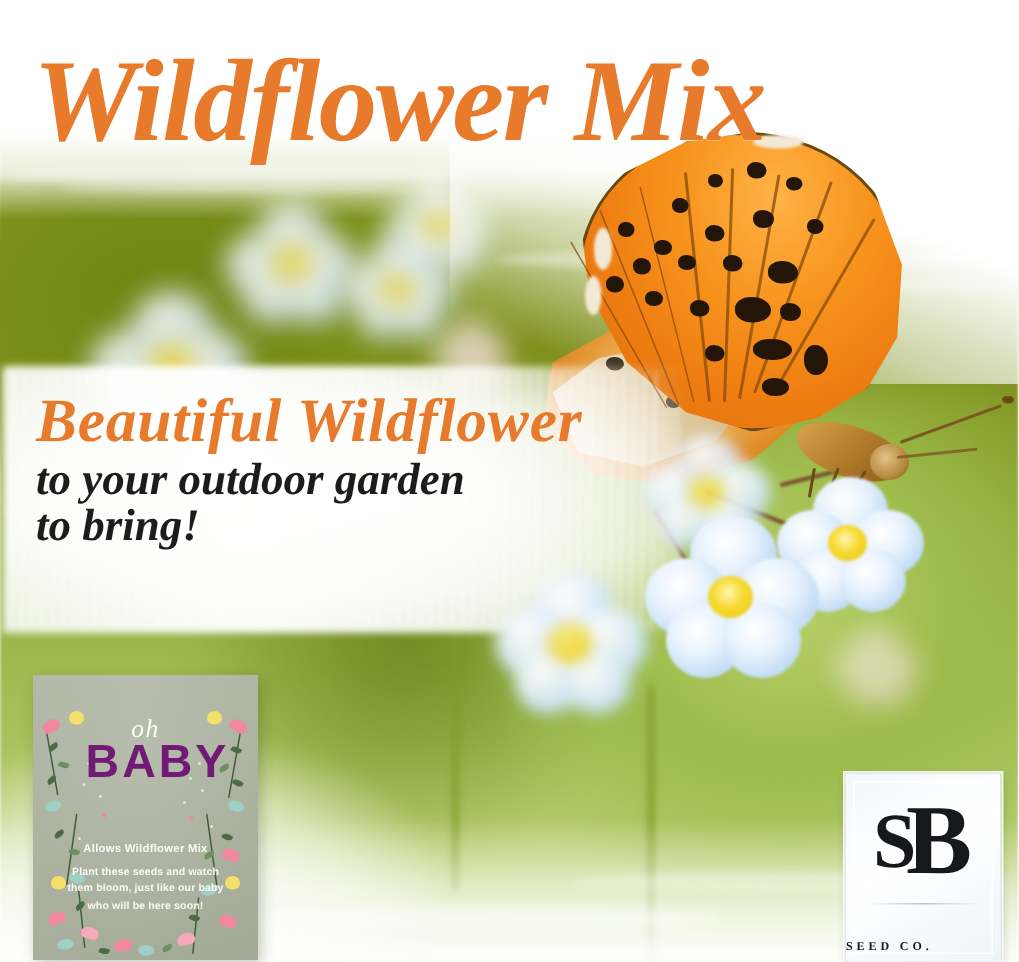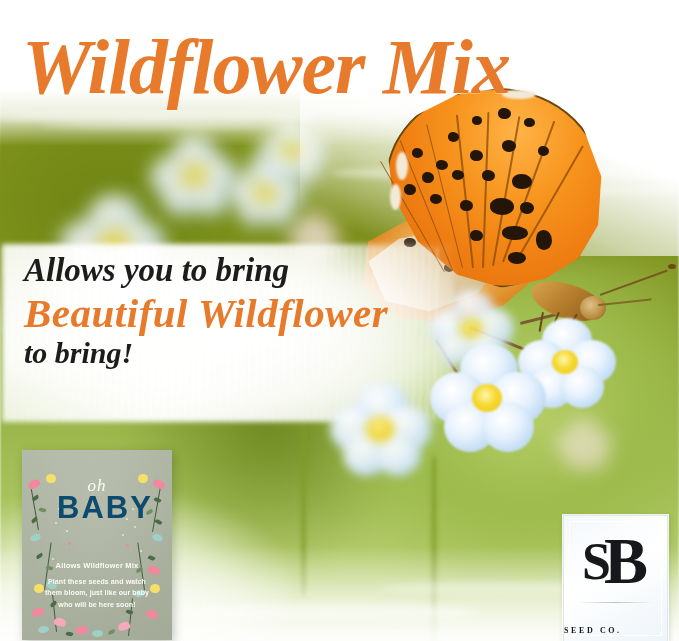--- a/index.html
+++ b/index.html
@@ -208,21 +208,21 @@
   }
   .pk-oh{
     position:absolute;left:0;right:0;top:26px;text-align:center;
     font-family:"Liberation Serif","DejaVu Serif",serif;
     font-style:italic;font-size:17px;color:#fdfdf7;
     letter-spacing:1px;
   }
   .pk-baby{
     position:absolute;left:16px;right:0;top:42px;text-align:center;
     font-family:"Liberation Sans",sans-serif;
-    font-weight:bold;font-size:31px;color:#0c4a6e;
+    font-weight:bold;font-size:31px;color:#701a75;
     letter-spacing:2px;line-height:1;
   }
   .pk-sub{
     position:absolute;left:0;right:0;top:111px;text-align:center;
     font-family:"Liberation Sans",sans-serif;
     font-weight:bold;font-size:7.5px;color:#fbfbf5;
     letter-spacing:.2px;
   }
   .pk-body{
     position:absolute;left:22px;right:22px;top:126px;text-align:center;
@@ -463,22 +463,22 @@
     <div class="bf-leg" style="left:190px;top:224px;height:20px;transform:rotate(10deg);"></div>
     <div class="bf-leg" style="left:224px;top:226px;height:18px;transform:rotate(32deg);"></div>
   </div>
 
   <div class="title">Wildflower Mix</div>
 
   <div class="brush"></div>
   <div class="brush-streaks"></div>
 
   <div class="tagline">
-    <span class="tl-1">Allows you to bring</span>
     <span class="tl-2">Beautiful Wildflower</span>
+    <span class="tl-3">to your outdoor garden</span>
     <span class="tl-4">to bring!</span>
   </div>
 
   <div class="packet">
     <div class="packet-tex"></div>
 
     <div class="pf-leafstem" style="left:16px;top:36px;height:44px;transform:rotate(-10deg);"></div>
     <div class="pf-leaf" style="left:10px;top:46px;transform:rotate(-30deg);"></div>
     <div class="pf-leaf lt" style="left:17px;top:58px;transform:rotate(25deg);"></div>
     <div class="pf-leaf" style="left:9px;top:68px;transform:rotate(-35deg);"></div>

